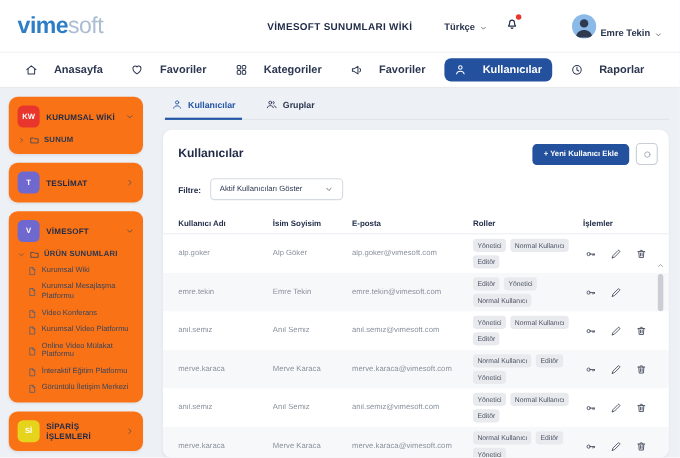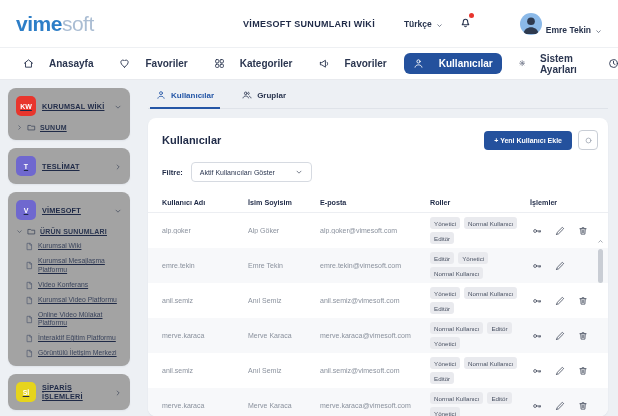--- a/index.html
+++ b/index.html
@@ -35,22 +35,22 @@
     gap:8px; padding:0 14px; border-bottom:1px solid #e8eaee; }
   .nav-item { display:flex; align-items:center; gap:15px; font-size:10px;
     font-weight:700; color:#2b3650; padding:5px 9px; border-radius:6px; cursor:pointer; }
   .nav-item.active { background:#24519d; color:#fff; }
 
   
   .layout { display:flex; height:336px; }
 
   
   .sidebar { width:138px; flex:none; padding:8px 8px 0 8px; overflow:hidden; }
-  .side-card { background:#a3a3a3; border-radius:8px; padding:8px; margin-bottom:8px;
-    box-shadow:0 1px 2px rgba(20,30,60,.06);text-decoration:underline; }
+  .side-card { background:#f97316; border-radius:8px; padding:8px; margin-bottom:8px;
+    box-shadow:0 1px 2px rgba(20,30,60,.06); }
   .side-card-header { display:flex; align-items:center; gap:6px; cursor:pointer; }
   .side-badge { width:20px; height:20px; border-radius:5px; color:#fff;
     font-size:7px; font-weight:700; display:flex; align-items:center;
     justify-content:center; flex:none; }
   .side-title { font-size:7.3px; font-weight:700; color:#1f2a47; flex:1;
     letter-spacing:.2px; }
   .side-chev { color:#3c4659; flex:none; }
   .side-items { margin-top:7px; display:flex; flex-direction:column; gap:6px; }
   .side-folder { display:flex; align-items:center; gap:4px; font-size:7px;
     font-weight:600; color:#2b3650; cursor:pointer; letter-spacing:.2px; }
@@ -196,29 +196,20 @@
       <span>Favoriler</span>
    </div>
     <div class="nav-item active">
      <span class="icn" style="width:11px;height:11px">
         <svg viewBox="0 0 24 24" fill="none" stroke="currentColor" stroke-width="2" stroke-linecap="round" stroke-linejoin="round">
           <circle cx="12" cy="7.5" r="3.5"></circle>
           <path d="M4.5 20c.8-3.5 3.9-5 7.5-5s6.7 1.5 7.5 5"></path>
         </svg>
       </span>
       <span>Kullanıcılar</span>
-   </div>
-    <div class="nav-item">
-     <span class="icn" style="width:11px;height:11px">
-        <svg viewBox="0 0 24 24" fill="none" stroke="currentColor" stroke-width="2" stroke-linecap="round" stroke-linejoin="round">
-          <circle cx="12" cy="12" r="3.2"></circle>
-          <path d="M12 2.5v3M12 18.5v3M2.5 12h3M18.5 12h3M5.3 5.3l2.1 2.1M16.6 16.6l2.1 2.1M18.7 5.3l-2.1 2.1M7.4 16.6l-2.1 2.1"></path>
-        </svg>
-      </span>
-      <span>Sistem Ayarları</span>
    </div>
     <div class="nav-item">
      <span class="icn" style="width:11px;height:11px">
         <svg viewBox="0 0 24 24" fill="none" stroke="currentColor" stroke-width="2" stroke-linecap="round" stroke-linejoin="round">
           <circle cx="12" cy="12" r="8.5"></circle>
           <path d="M12 7v5.2l3.4 2"></path>
         </svg>
       </span>
       <span>Raporlar</span>
    </div>

